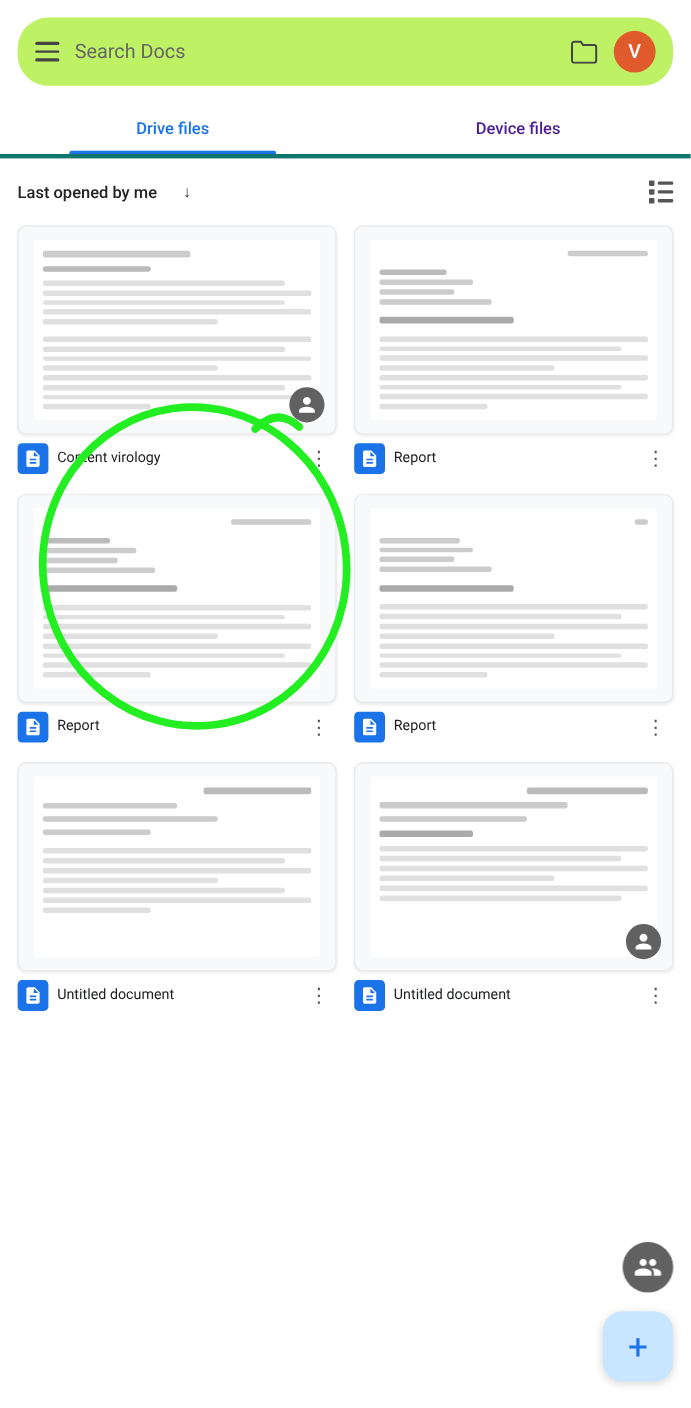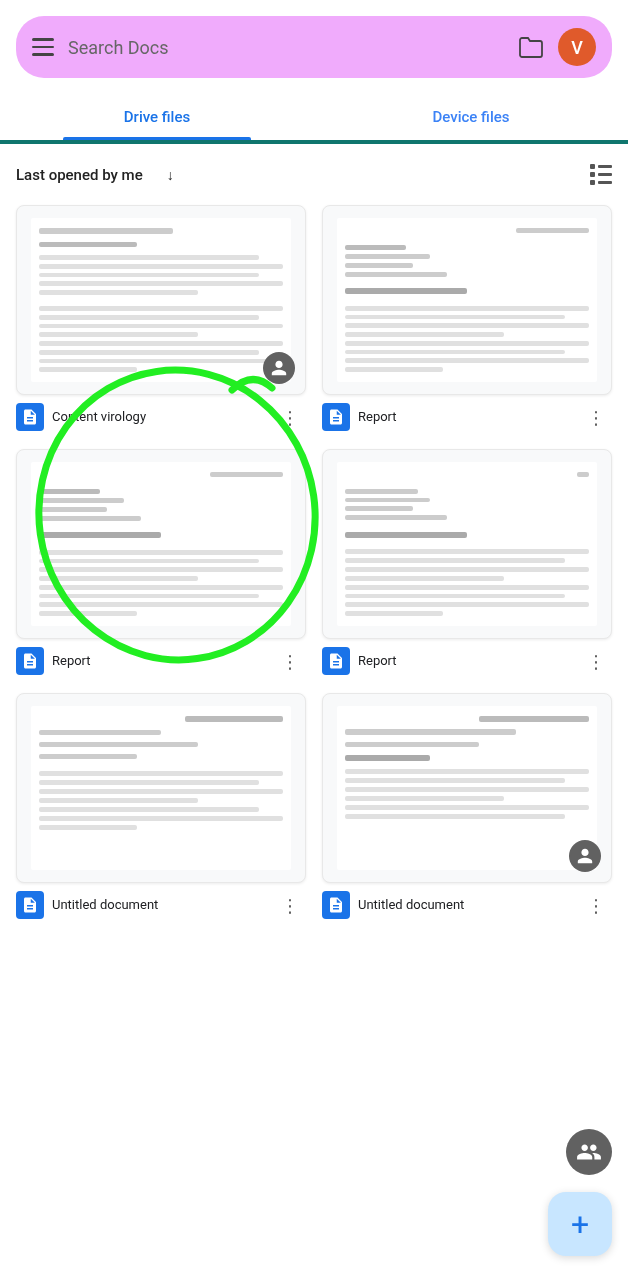--- a/index.html
+++ b/index.html
@@ -12,21 +12,21 @@
     }
 
     
     .header {
       padding: 16px 16px 10px 16px;
       background: #fff;
     }
     .search-bar {
       display: flex;
       align-items: center;
-      background: #f0abfc;
+      background: #bef264;
       border-radius: 28px;
       padding: 12px 16px;
       gap: 14px;
     }
     .hamburger-icon {
       display: flex;
       flex-direction: column;
       gap: 5px;
       cursor: pointer;
     }
@@ -68,21 +68,21 @@
       border-bottom: 4px solid #0f766e;
       margin-top: 6px;
     }
     .tab {
       flex: 1;
       text-align: center;
       padding: 14px 0;
       font-size: 15px;
       font-weight: 500;
       cursor: pointer;
-      color: #3b82f6;
+      color: #4c1d95;
       position: relative;
     }
     .tab.active {
       color: #1a73e8;
     }
     .tab.active::after {
       content: '';
       position: absolute;
       bottom: 0;
       left: 20%;

